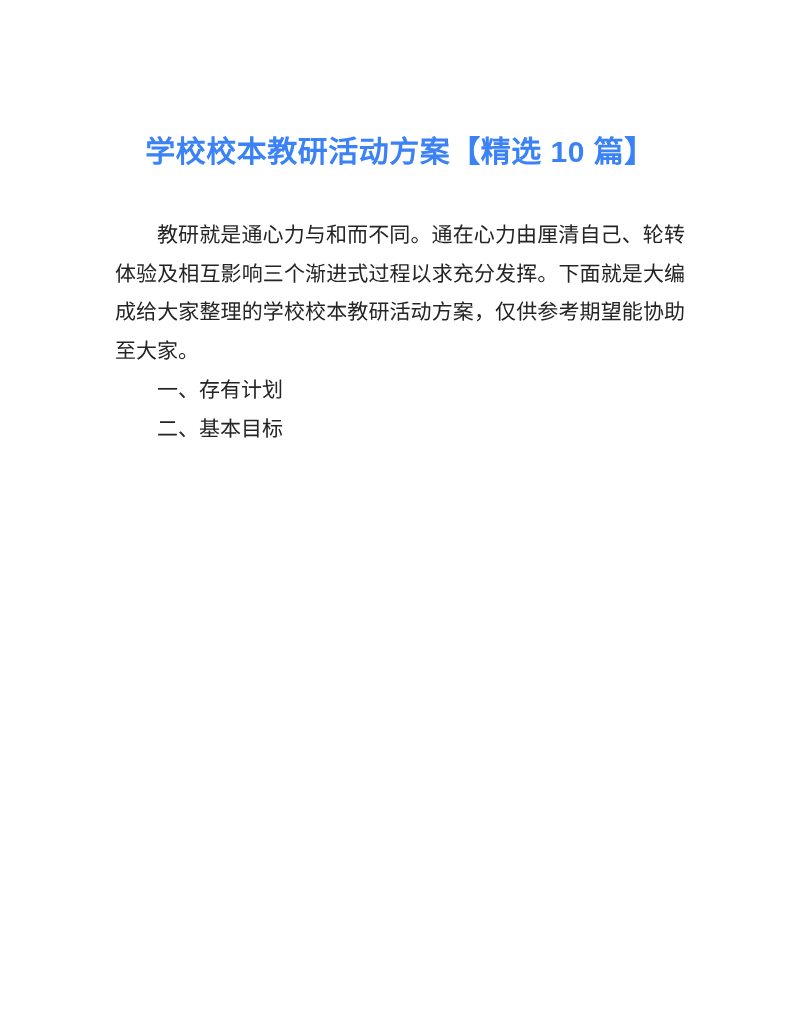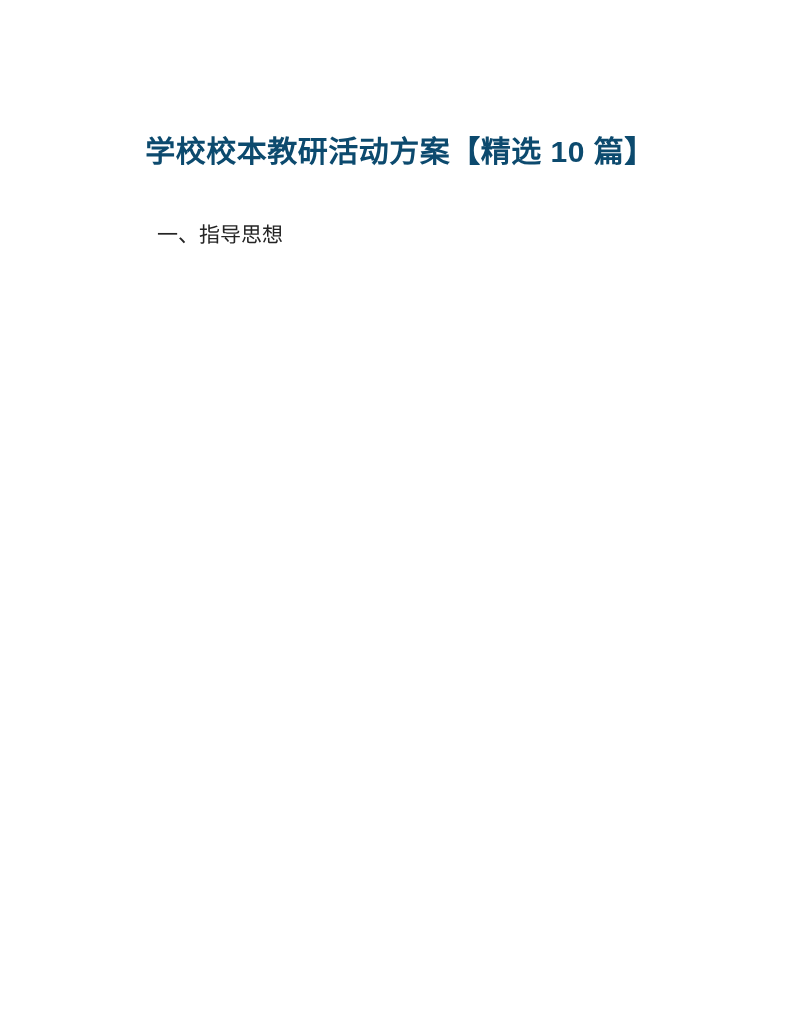--- a/index.html
+++ b/index.html
@@ -18,36 +18,38 @@
   .doc-content {
     padding: 129px 115px 0 115px;
   }
   .doc-title {
     margin: 0 0 41px 0;
     font-family: "Liberation Sans", "DejaVu Sans", sans-serif;
     font-size: 30px;
     line-height: 46px;
     font-weight: 700;
     text-align: center;
-    color: #0c4a6e;
+    color: #3b82f6;
     letter-spacing: 0.5px;
   }
   .doc-body p {
     margin: 0;
     font-size: 21px;
     line-height: 38.7px;
     text-align: justify;
     text-indent: 2em;
     color: #242424;
     word-break: break-all;
   }
 </style>
 </head>
 <body>
 
 <div class="page">
   <div class="doc-content">
     <h1 class="doc-title">学校校本教研活动方案【精选 10 篇】</h1>
     <div class="doc-body">
-      <p>一、指导思想</p>
+      <p>教研就是通心力与和而不同。通在心力由厘清自己、轮转体验及相互影响三个渐进式过程以求充分发挥。下面就是大编成给大家整理的学校校本教研活动方案，仅供参考期望能协助至大家。</p>
+      <p>一、存有计划</p>
+      <p>二、基本目标</p>
     </div>
   </div>
 </div>
 
 </body></html>

